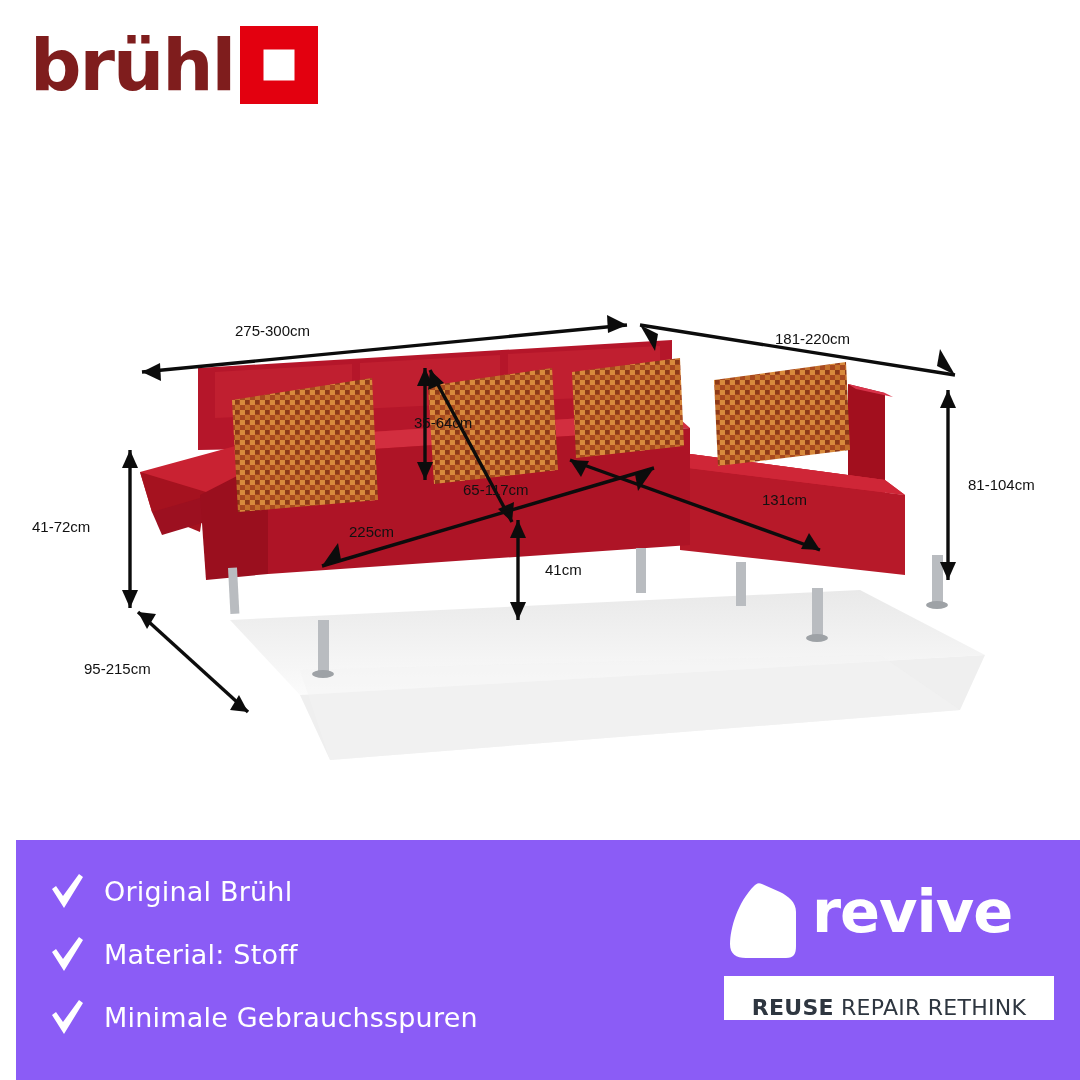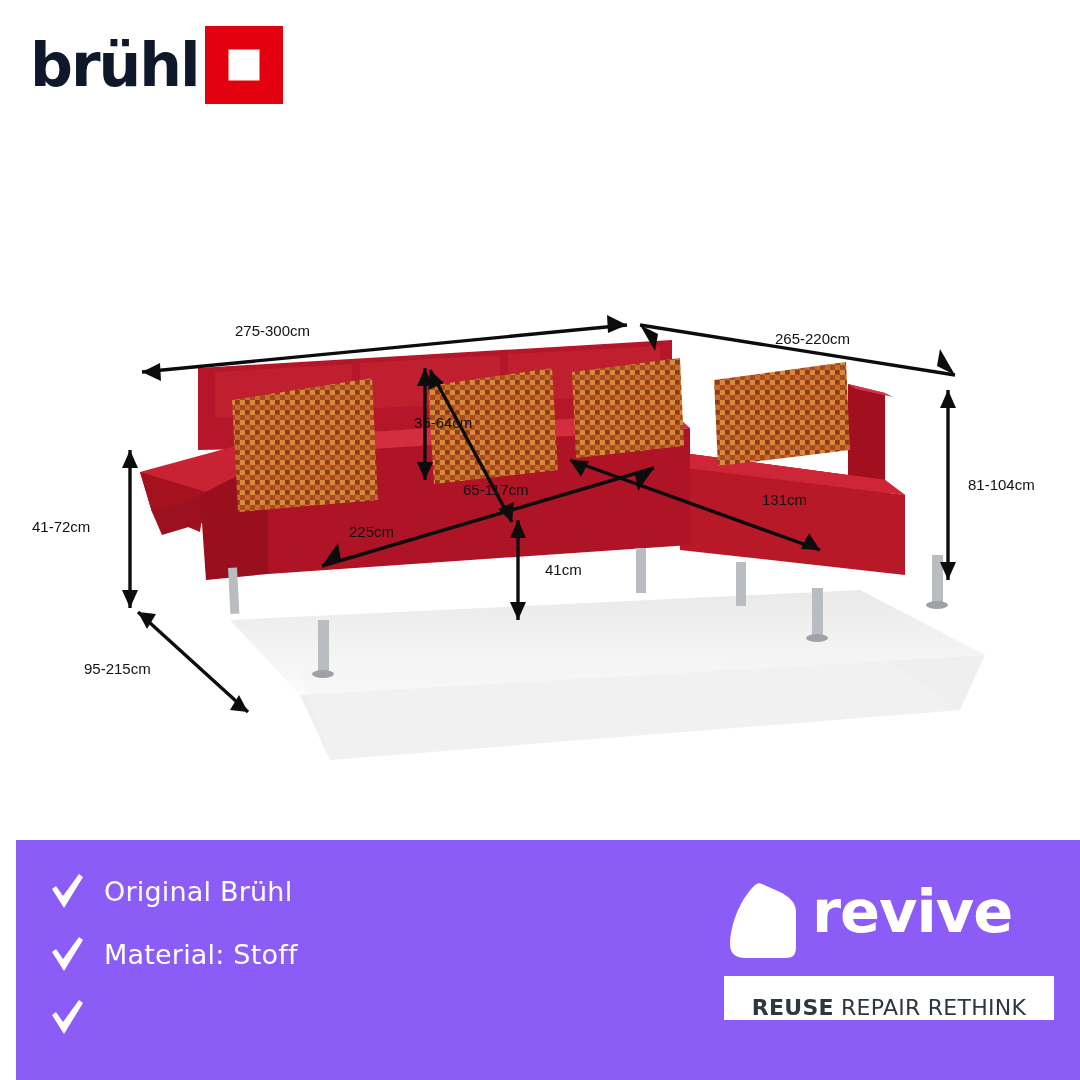--- a/index.html
+++ b/index.html
@@ -13,25 +13,25 @@
 
   
   #logo {
     position: absolute;
     left: 30px; top: 24px;
     display: flex;
     align-items: center;
   }
   #logo-text {
     font-family: "DejaVu Sans", sans-serif;
-    font-size: 60px;
+    font-size: 72px;
     font-weight: 700;
     letter-spacing: -2px;
     line-height: 82px;
-    color: #0f172a;
+    color: #7f1d1d;
   }
   #logo-mark {
     width: 78px; height: 78px;
     background: #e3000f;
     margin-left: 6px;
     position: relative;
   }
   #logo-mark::after {
     content: "";
     position: absolute;
@@ -249,21 +249,21 @@
       <path d="M518 370 l-8 18 l16 0 z" fill="#0c0c0c" stroke="none"></path>
       <path d="M518 470 l-8 -18 l16 0 z" fill="#0c0c0c" stroke="none"></path>
 
       <path d="M138 462 L248 562"></path>
       <path d="M138 462 l18 2 l-9 15 z" fill="#0c0c0c" stroke="none"></path>
       <path d="M248 562 l-18 -2 l9 -15 z" fill="#0c0c0c" stroke="none"></path>
     </g>
   </svg>
 
   <div class="dim-label" style="left:235px; top:172px;">275-300cm</div>
-  <div class="dim-label" style="left:775px; top:180px;">265-220cm</div>
+  <div class="dim-label" style="left:775px; top:180px;">181-220cm</div>
   <div class="dim-label" style="left:414px; top:264px;">35-64cm</div>
   <div class="dim-label" style="left:463px; top:331px;">65-117cm</div>
   <div class="dim-label" style="left:968px; top:326px;">81-104cm</div>
   <div class="dim-label" style="left:32px; top:368px;">41-72cm</div>
   <div class="dim-label" style="left:349px; top:373px;">225cm</div>
   <div class="dim-label" style="left:762px; top:341px;">131cm</div>
   <div class="dim-label" style="left:545px; top:411px;">41cm</div>
   <div class="dim-label" style="left:84px; top:510px;">95-215cm</div>
 </div>
 
@@ -288,20 +288,21 @@
       </span>
       <span class="feature-text">Material: Stoff</span>
     </div>
 
     <div class="feature">
       <span class="check">
         <svg width="34" height="38" viewBox="0 0 34 38">
           <path d="M2 17 L6 14 L13 24 L29 2 L33 5 L14 36 Z" fill="#ffffff"></path>
         </svg>
       </span>
+      <span class="feature-text">Minimale Gebrauchsspuren</span>
     </div>
 
   </div>
 
   <div id="revive-block">
     <div id="revive-top">
       <span>
         <svg width="76" height="78" viewBox="0 0 76 78">
           <path d="M30 4 C14 20 6 46 6 62 C6 72 12 76 22 76 L62 76 C70 76 72 72 72 64 L72 30 C72 20 64 14 56 10 L38 2 C34 0 32 2 30 4 Z" fill="#ffffff"></path>
         </svg>

